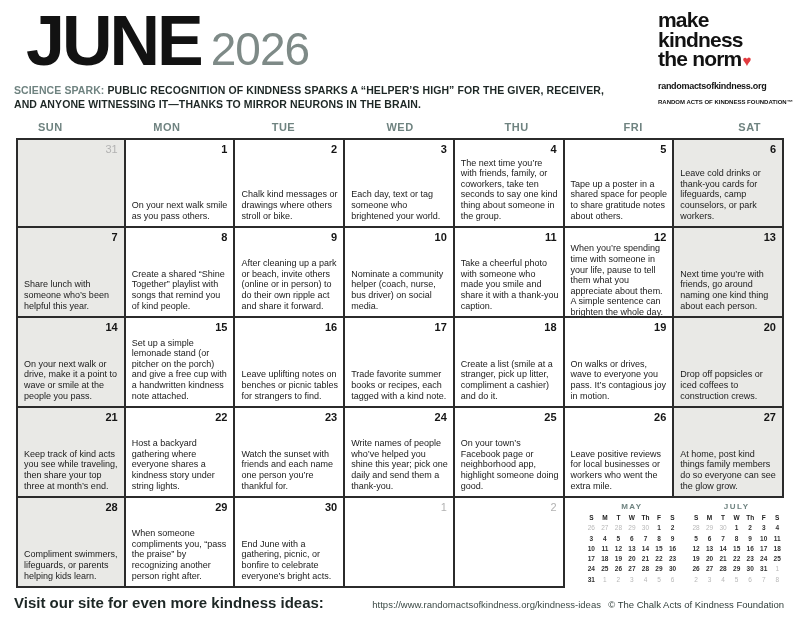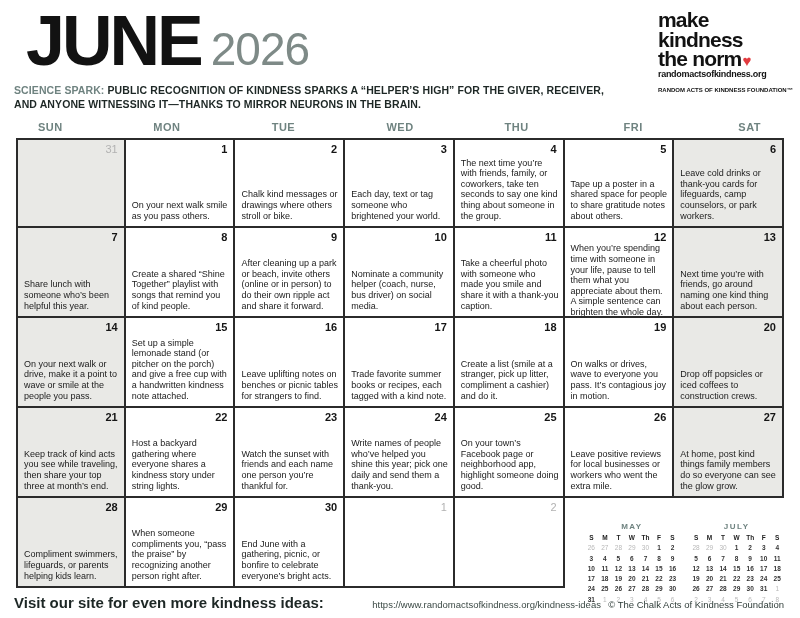--- a/index.html
+++ b/index.html
@@ -7,21 +7,21 @@
   .page { position:relative; width:800px; height:618px; background:#fff; padding-top:6px; overflow:hidden; }
 
   
   .title-row { margin-left:26px; display:flex; align-items:flex-end; }
   .month-title { font-size:70px; font-weight:bold; letter-spacing:-3px; line-height:1; color:#121212; }
   .year-title { font-size:46px; font-weight:normal; letter-spacing:-1px; color:#7e8a87; margin-left:10px; }
 
   .logo { position:absolute; top:10px; right:16px; width:126px; }
   .logo-line { font-size:21px; font-weight:bold; letter-spacing:-0.8px; line-height:0.93; color:#121212; }
   .heart { color:#e23b3f; font-size:15px; margin-left:1px; }
-  .logo-site { font-size:9px; font-weight:bold; letter-spacing:-0.3px; color:#121212; margin-top:0; white-space:nowrap; }
+  .logo-site { font-size:9px; font-weight:bold; letter-spacing:-0.3px; color:#121212; margin-top:12px; white-space:nowrap; }
   .logo-foundation { font-size:6px; font-weight:bold; letter-spacing:0; color:#121212; margin-top:8px; white-space:nowrap; }
 
   .spark { margin:8px 14px 0 14px; width:600px; font-size:10.5px; font-weight:bold; line-height:1.3; letter-spacing:0.1px; color:#1d2725; }
   .spark-label { color:#6f8380; }
 
   
   .cal-wrap { margin:10px 16px 0 16px; width:768px; }
   .dow-row { display:grid; grid-template-columns:repeat(7,1fr); margin-bottom:5px;gap:48px; }
   .dow { text-align:center; font-size:11px; font-weight:bold; letter-spacing:0.5px; color:#6f8380; }
 
@@ -29,21 +29,21 @@
   .cell { display:flex; flex-direction:column; justify-content:space-between; background:#fff;
           border-right:2px solid #2b2b2b; border-bottom:2px solid #2b2b2b; overflow:hidden; }
   .cell.top { border-top:2px solid #2b2b2b; }
   .cell.left { border-left:2px solid #2b2b2b; }
   .cell.shaded { background:#e9e9e6; }
   .num { align-self:flex-end; font-size:11px; font-weight:bold; color:#151515; padding:3px 6px 0 0; }
   .num.muted { color:#b2b2b2; font-weight:normal; }
   .ctext { font-size:9px; line-height:1.18; color:#1b1b1b; padding:0 4px 5px 6px; }
 
   
-  .minical-area { grid-column:span 2; display:flex; gap:10px; padding:24px 0 0 12px; background:#fff;margin-left:8px; }
+  .minical-area { grid-column:span 2; display:flex; gap:10px; padding:4px 0 0 12px; background:#fff;margin-left:8px; }
   .minical { width:102px; }
   .mini-title { text-align:center; font-size:8px; font-weight:bold; letter-spacing:1.5px; color:#6f8380; margin-bottom:2px; }
   .mini-grid { display:grid; grid-template-columns:repeat(7,1fr); }
   .mini-h { text-align:center; font-size:6.5px; font-weight:bold; color:#222; line-height:10px; }
   .mini-d { text-align:center; font-size:6.5px; font-weight:bold; color:#333; line-height:10.3px; }
   .mini-d.muted { color:#b8b8b8; font-weight:normal; }
 
   
   .footer { margin:6px 16px 0 14px; display:flex; justify-content:space-between; align-items:baseline; }
   .visit-label { font-size:15px; font-weight:bold; color:#1d2725; }

